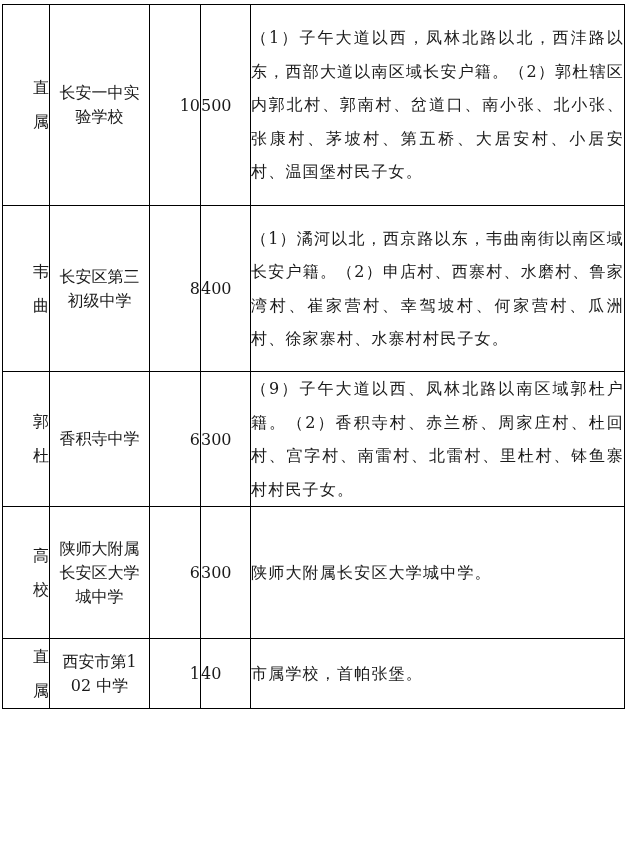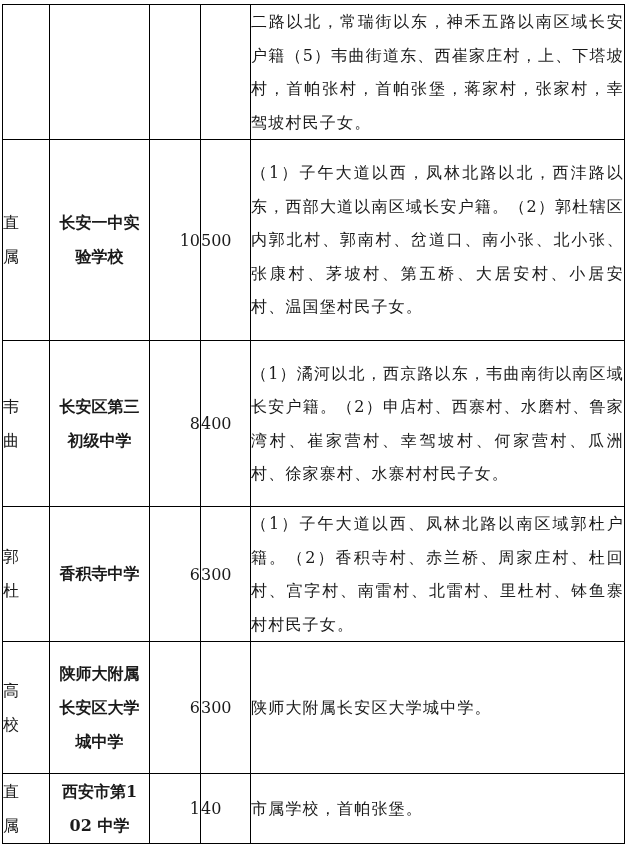--- a/index.html
+++ b/index.html
@@ -1,59 +1,52 @@
 <!DOCTYPE html>
 <html><head>
 <meta charset="utf-8">
 <style>
   html, body { margin:0; padding:0; background:#ffffff; }
   body { width:630px; height:846px; overflow:hidden; position:relative;
          font-family:"DejaVu Serif","Liberation Serif",serif; color:#1a1a1a; }
   table.grid { position:absolute; left:2px; top:4px; border-collapse:collapse; table-layout:fixed; }
   table.grid td { border:1.5px solid #000; padding:0; vertical-align:middle; }
-  td.c-dist { width:46px; text-align:left; font-size:16px; line-height:34px; }
-  td.c-school { width:99px; text-align:center; font-size:16px; line-height:34px;font-weight:bold; }
+  td.c-dist { width:46px; text-align:right; font-size:16px; line-height:34px; }
+  td.c-school { width:99px; text-align:center; font-size:16px; line-height:24px; }
   td.c-cls { width:50px; text-align:right; font-size:16px; }
   td.c-num { width:49px; font-size:16px; }
   td.c-area { width:373px; font-size:16px; line-height:33.5px; padding:0 6px 0 7px; text-align:justify; letter-spacing:1.2px; }
   .dist-text { display:inline-block; width:18px; word-break:break-all; }
   .school-text { display:inline-block; width:84px; word-break:break-all; }
 </style>
 </head>
 <body>
 
 <table class="grid">
   <tbody>
-    <tr style="height:134px;">
-      <td class="c-dist"><span class="dist-text"></span></td>
-      <td class="c-school"><span class="school-text"></span></td>
-      <td class="c-cls"></td>
-      <td class="c-num"></td>
-      <td class="c-area">二路以北，常瑞街以东，神禾五路以南区域长安户籍（5）韦曲街道东、西崔家庄村，上、下塔坡村，首帕张村，首帕张堡，蒋家村，张家村，幸驾坡村民子女。</td>
-    </tr>
     <tr style="height:201px;">
       <td class="c-dist"><span class="dist-text">直属</span></td>
       <td class="c-school"><span class="school-text">长安一中实验学校</span></td>
       <td class="c-cls">10</td>
       <td class="c-num">500</td>
       <td class="c-area">（1）子午大道以西，凤林北路以北，西沣路以东，西部大道以南区域长安户籍。（2）郭杜辖区内郭北村、郭南村、岔道口、南小张、北小张、张康村、茅坡村、第五桥、大居安村、小居安村、温国堡村民子女。</td>
     </tr>
     <tr style="height:166px;">
       <td class="c-dist"><span class="dist-text">韦曲</span></td>
       <td class="c-school"><span class="school-text">长安区第三初级中学</span></td>
       <td class="c-cls">8</td>
       <td class="c-num">400</td>
       <td class="c-area">（1）潏河以北，西京路以东，韦曲南街以南区域长安户籍。（2）申店村、西寨村、水磨村、鲁家湾村、崔家营村、幸驾坡村、何家营村、瓜洲村、徐家寨村、水寨村村民子女。</td>
     </tr>
     <tr style="height:135px;">
       <td class="c-dist"><span class="dist-text">郭杜</span></td>
       <td class="c-school"><span class="school-text">香积寺中学</span></td>
       <td class="c-cls">6</td>
       <td class="c-num">300</td>
-      <td class="c-area">（1）子午大道以西、凤林北路以南区域郭杜户籍。（2）香积寺村、赤兰桥、周家庄村、杜回村、宫字村、南雷村、北雷村、里杜村、钵鱼寨村村民子女。</td>
+      <td class="c-area">（9）子午大道以西、凤林北路以南区域郭杜户籍。（2）香积寺村、赤兰桥、周家庄村、杜回村、宫字村、南雷村、北雷村、里杜村、钵鱼寨村村民子女。</td>
     </tr>
     <tr style="height:132px;">
       <td class="c-dist"><span class="dist-text">高校</span></td>
       <td class="c-school"><span class="school-text">陕师大附属长安区大学城中学</span></td>
       <td class="c-cls">6</td>
       <td class="c-num">300</td>
       <td class="c-area">陕师大附属长安区大学城中学。</td>
     </tr>
     <tr style="height:70px;">
       <td class="c-dist"><span class="dist-text">直属</span></td>

